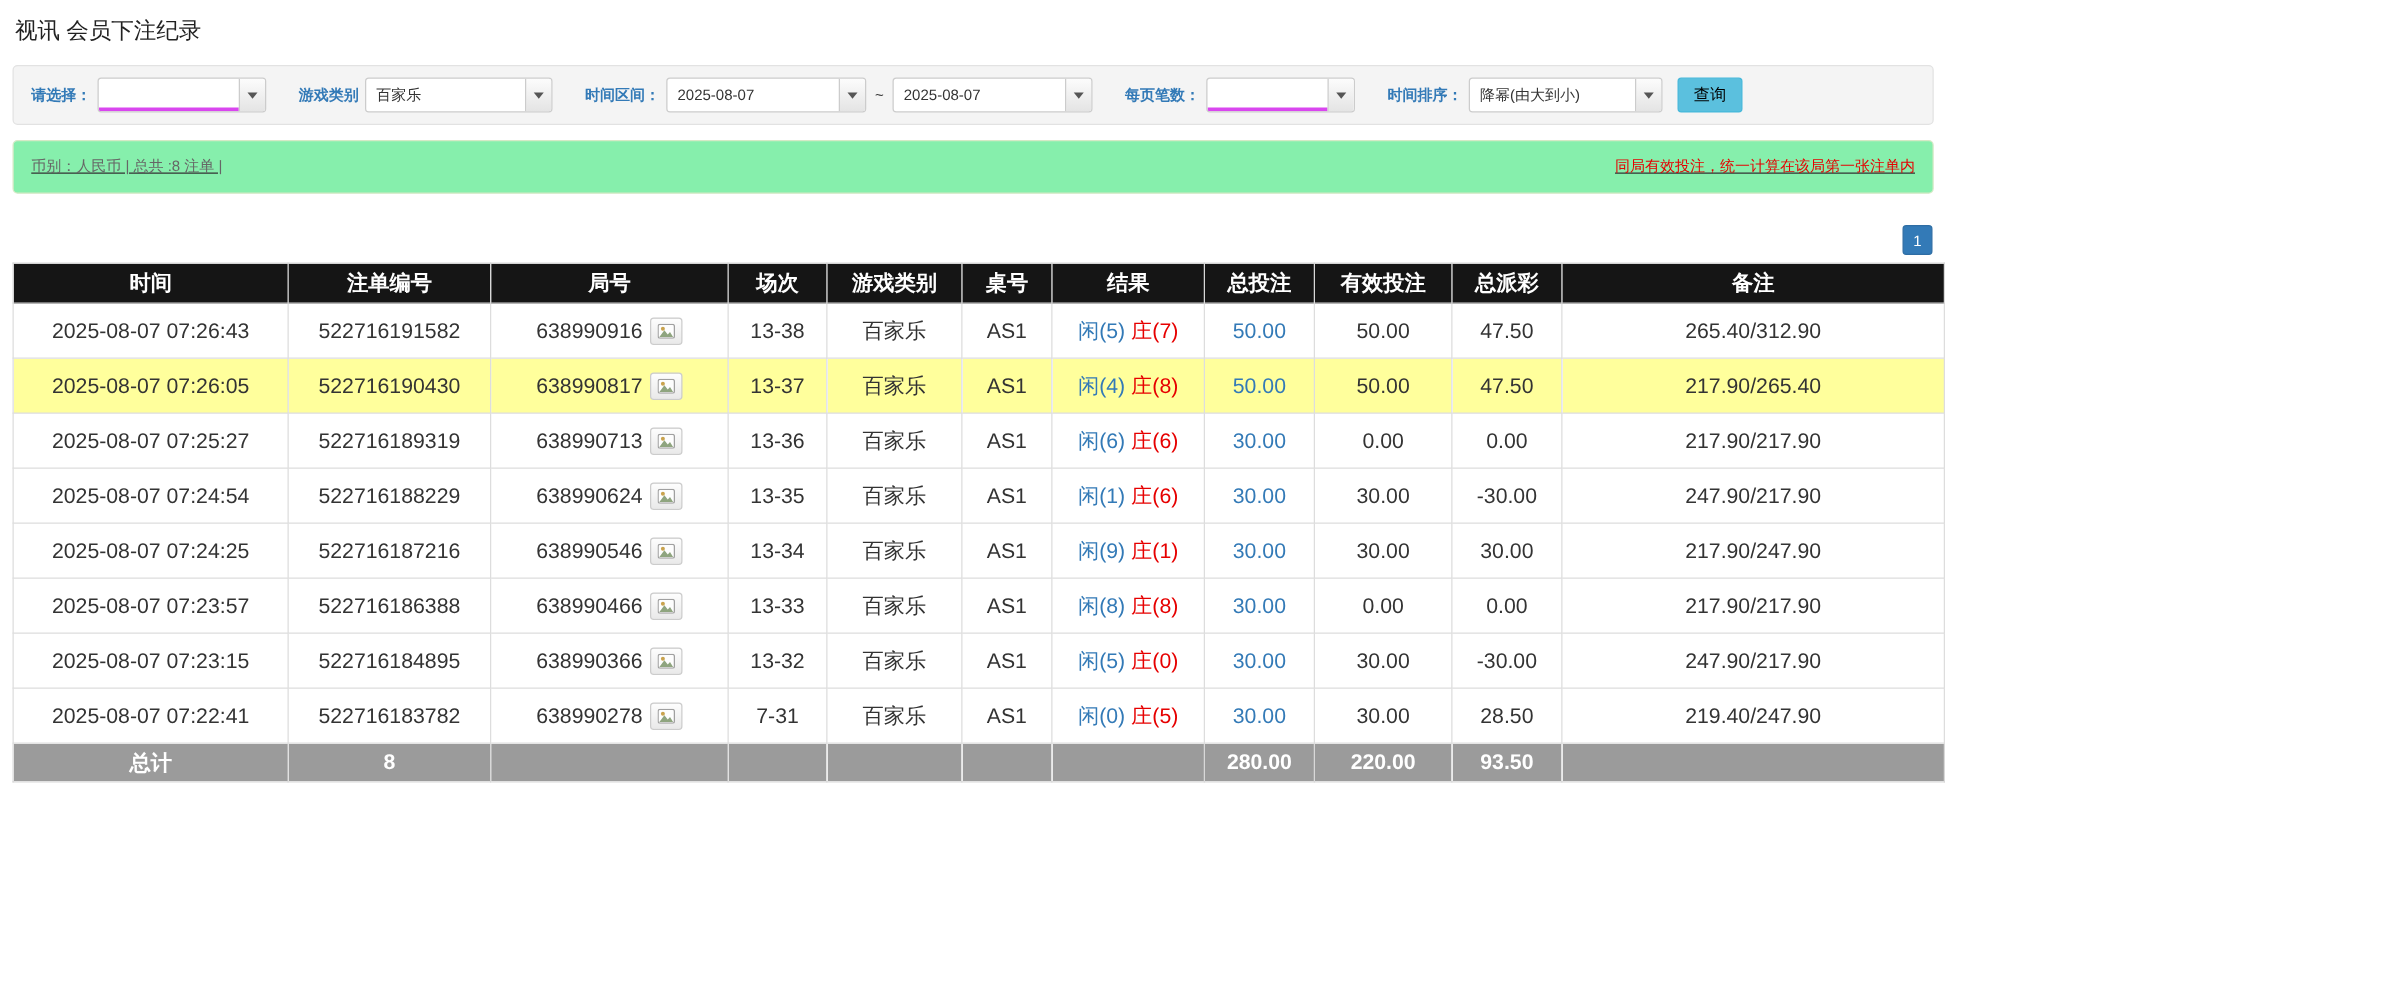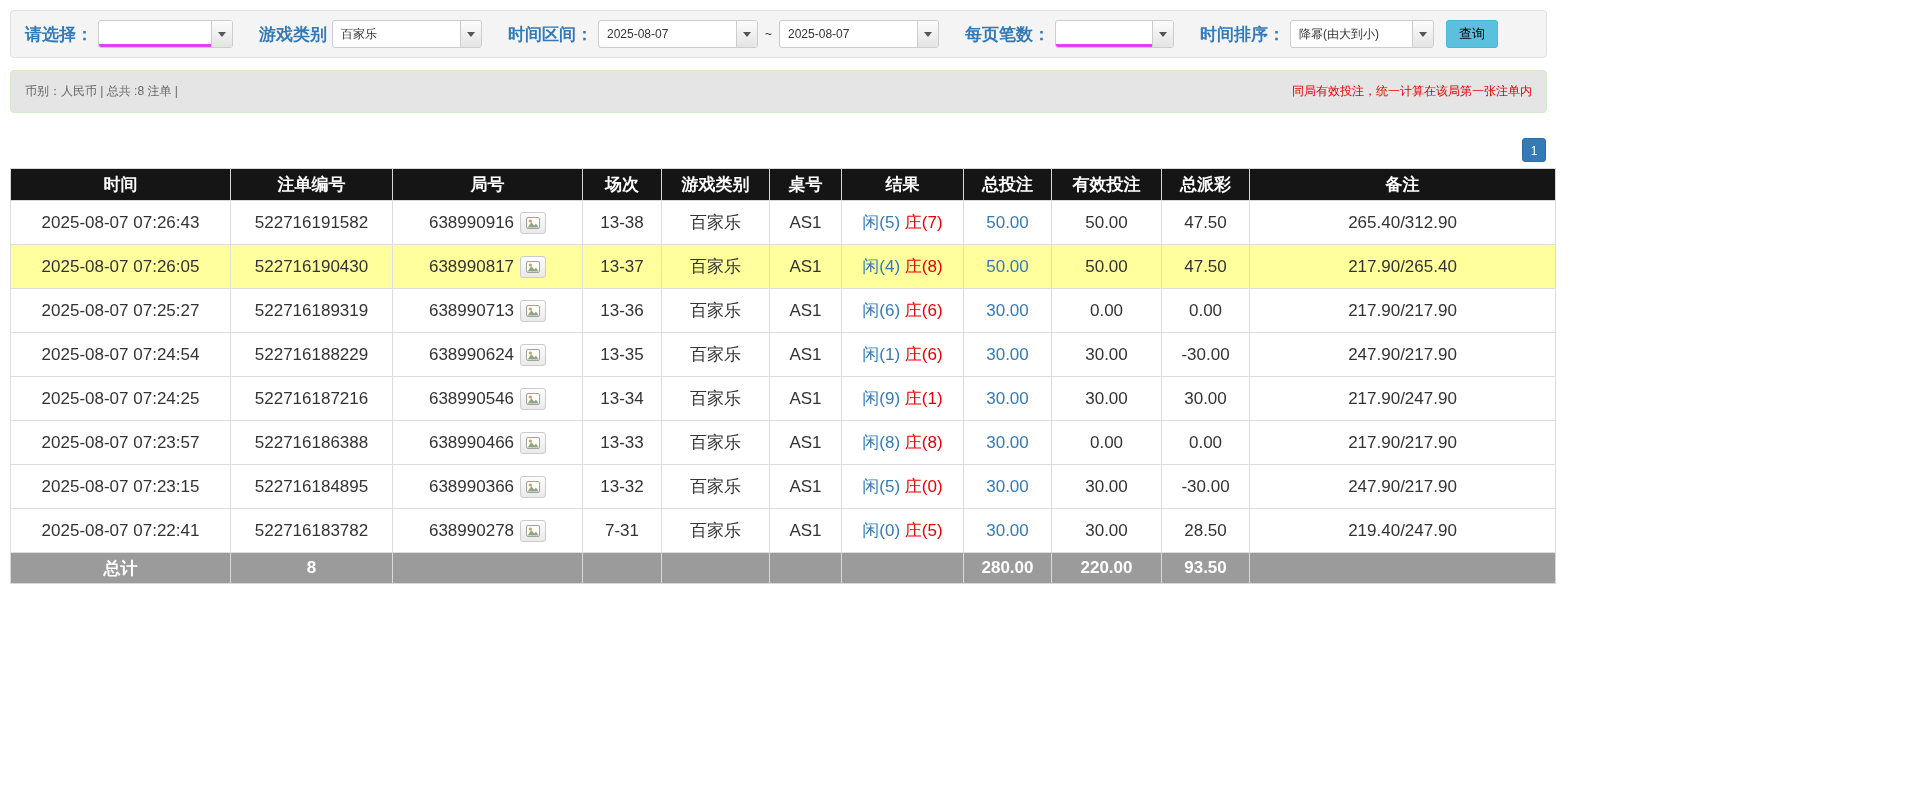--- a/index.html
+++ b/index.html
@@ -5,38 +5,38 @@
   * { box-sizing: border-box; }
   html, body { margin:0; padding:0; background:#fff; }
   body { font-family:"Liberation Sans","DejaVu Sans",sans-serif; color:#333; font-size:12px; }
   .page { width:1547px; padding:10px 0 20px 10px; }
 
   .page-title { font-size:18px; color:#222; margin:2px 0 16px 2px; font-weight:500; }
 
   
   .filter-bar { display:flex; align-items:center; background:#f4f4f4; border:1px solid #e2e2e2;
                 border-radius:4px; padding:9px 12px; white-space:nowrap; }
-  .flabel { color:#337ab7; font-weight:bold; margin:0 5px 0 26px; font-size:17px; }
+  .flabel { color:#337ab7; font-weight:bold; margin:0 5px 0 26px; font-size:12px; }
   .flabel.first { margin-left:2px; }
   .combo { display:flex; align-items:stretch; height:28px; background:#fff; border:1px solid #ccc;
            border-radius:3px; overflow:hidden; cursor:pointer; }
   .combo .val { flex:1; padding:0 8px; line-height:26px; color:#333; overflow:hidden; text-align:left; }
   .combo.tint .val { background:#d946ef;margin-top:23px; }
   .caret-btn { width:21px; border-left:1px solid #ccc; background:linear-gradient(#fcfcfc,#e4e4e4);
                display:flex; align-items:center; justify-content:center; }
   .caret-down { width:0; height:0; border-left:4px solid transparent; border-right:4px solid transparent;
                 border-top:5px solid #555; }
-  .w135{width:135px} .w150{width:150px} .w160{width:160px} .w105{width:119px} .w155{width:144px}
+  .w135{width:135px} .w150{width:150px} .w160{width:160px} .w105{width:119px} .w155{width:155px}
   .tilde { margin:0 7px; color:#333; }
   .btn-search { height:28px; margin-left:12px; padding:0 12px; background:#5bc0de; border:1px solid #46b8da;
                 border-radius:3px; color:#000000; font-size:13px; cursor:pointer; }
 
   
   .info-bar { display:flex; justify-content:space-between; align-items:center; margin-top:12px;
-              padding:12px 14px; background:#e5e5e5; border:1px solid #d6e9c6; border-radius:4px; }
+              padding:12px 14px; background:#86efac; border:1px solid #d6e9c6; border-radius:4px;text-decoration:underline; }
   .info-left { color:#666; }
   .info-right { color:#e60000; }
 
   
   .pagination { text-align:right; margin:25px 1px 6px 0; }
   .page-btn { display:inline-block; min-width:24px; height:24px; line-height:24px; text-align:center;
               background:#337ab7; border:1px solid #2e6da4; border-radius:3px; color:#fff;
               font-size:12px; cursor:pointer; }
 
   
@@ -54,20 +54,21 @@
                                border-color:#d8d8d8; }
   .round-wrap { display:inline-flex; align-items:center; gap:6px; }
   .replay-btn { border:1px solid #ccc; background:linear-gradient(#fdfdfd,#e9e9e9); border-radius:3px;
                 padding:2px 5px; height:22px; display:inline-flex; align-items:center; cursor:pointer; }
 </style>
 </head>
 <body>
 
 <div class="page">
 
+  <div class="page-title">视讯 会员下注纪录</div>
 
   <div class="filter-bar">
     <span class="flabel first">请选择：</span>
     <div class="combo tint w135">
       <span class="val">日期查询</span>
       <span class="caret-btn">
           <i class="caret-down"></i>
         </span>
     </div>
 

